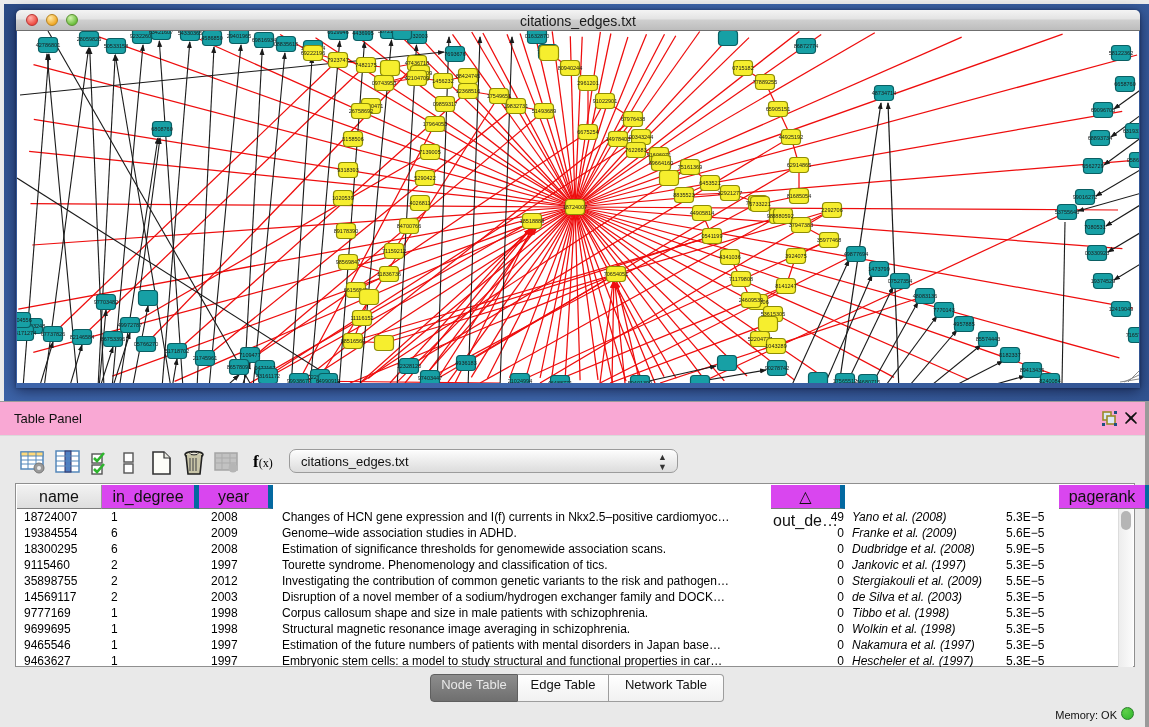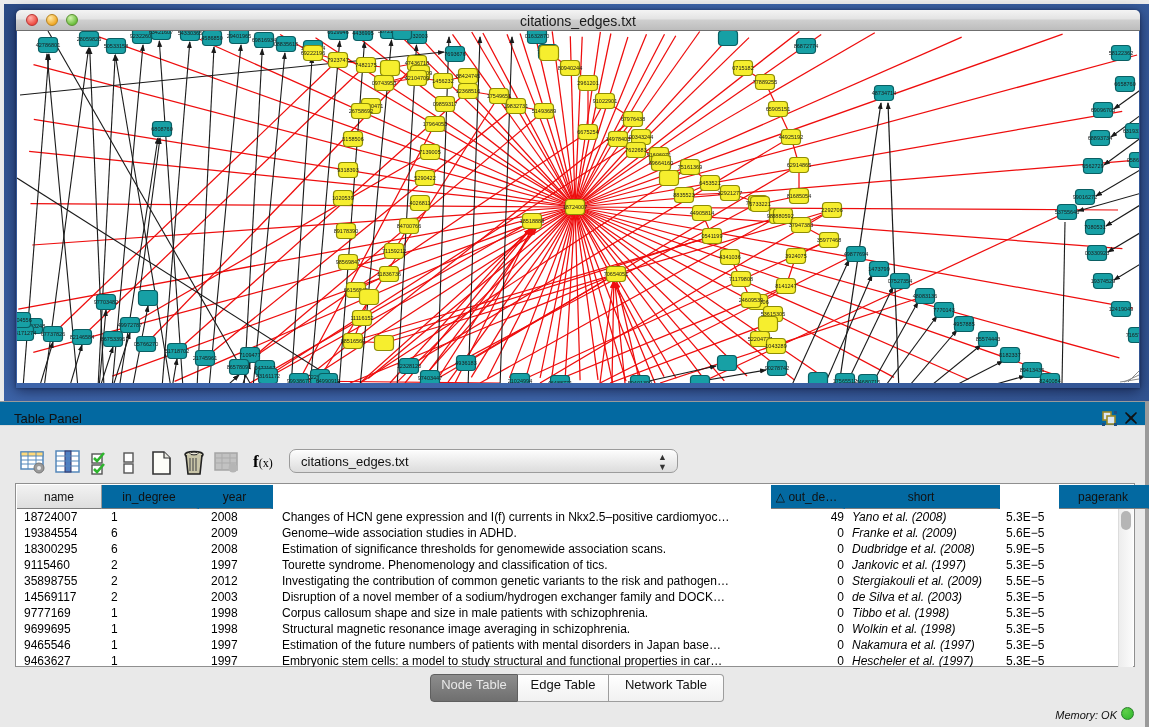--- a/index.html
+++ b/index.html
@@ -12,38 +12,38 @@
   border-radius:5px 5px 0 0;
   background:linear-gradient(180deg,#f4f4f4 0%,#e3e3e3 45%,#cfcfcf 50%,#bdbdbd 100%);
   border-bottom:1px solid #6f6f6f; }
 #titlebar .t { position:absolute; left:0; right:0; top:2.5px; text-align:center;
   font-size:14px; color:#1a1a1a; }
 .tl { position:absolute; top:4px; width:12px; height:12px; border-radius:50%; }
 #canvas { position:absolute; left:1px; top:21px; width:1122px; height:352px; background:#fff;
   overflow:hidden; }
 #tablepanel { position:absolute; left:0; top:401px; width:1149px; height:326px; background:#e9e9e9;
   border-top:1px solid #9a9a9a; }
-#tp-head { position:absolute; left:0; top:0; width:100%; height:24px; background:#0369a1;
+#tp-head { position:absolute; left:0; top:0; width:100%; height:34px; background:#f9a8d4;
   border-bottom:1px solid #dadada;}
 #tp-head .cap { position:absolute; left:14px; top:9px; font-size:13px; color:#111; }
 #rightedge { position:absolute; right:0; top:0; width:4px; height:326px; background:#9a9a9a; }
 #toolbar { position:absolute; left:14px; top:48px; height:34px; }
 .tbi { position:absolute; top:0; }
 #combo { position:absolute; left:289px; top:47px; width:389px; height:24px;
   border:1px solid #9b9b9b; border-radius:7px;
   background:linear-gradient(180deg,#fdfdfd 0%,#eee 45%,#dcdcdc 100%);
   box-shadow:inset 0 1px 0 #fff; }
 #combo .txt { position:absolute; left:11px; top:4px; font-size:13px; color:#111; }
 #combo .arr { position:absolute; right:10px; top:2px; font-size:9px; color:#333; line-height:10px; text-align:center;}
 #grid { position:absolute; left:15px; top:81px; width:1120px; height:585px; }
 #scrollpane { position:absolute; left:0; top:0; width:1120px; height:184px; background:#fff;
   border:1px solid #8f8f8f; }
-#thead { position:absolute; left:1px; top:1px; height:40px; width:1103px; font-size:12px; color:#111; }
+#thead { position:absolute; left:1px; top:1px; height:40px; width:1103px; font-size:16px; color:#111; }
 #thead .h { position:absolute; top:0; height:24px; line-height:24px; text-align:center;
-  background:#0369a1; border-right:3px solid #0369a1; border-bottom:1px solid #7d7d7d; }
+  background:#d946ef; border-right:5px solid #0369a1; border-bottom:1px solid #7d7d7d; }
 #thead .h.gray { background:linear-gradient(180deg,#f2f2f2,#dedede); border-right:1px solid #9a9a9a; }
 #tbody { position:absolute; left:1px; top:25px; width:1103px; height:158px; overflow:hidden;
   font-size:12px; color:#000; }
 .tr { position:relative; height:16px; white-space:nowrap; }
 .c { position:absolute; top:0; height:16px; line-height:16px; overflow:hidden; }
 .c0 { left:7px;   width:92px;  }
 .c1 { left:94px; width:90px;  }
 .c2 { left:194px; width:70px;  }
 .c3 { left:265px; width:488px; }
 .c4 { left:759px; width:68px;text-align:right;  }
@@ -51,21 +51,21 @@
 .c6 { left:989px; width:90px; }
 #vscroll { position:absolute; right:1px; top:25px; width:15px; height:158px;
   background:linear-gradient(90deg,#ededed,#fbfbfb); border-left:1px solid #dcdcdc; }
 #vthumb { position:absolute; left:2px; top:2px; width:10px; height:19px; background:#b5b5b5;
   border-radius:5px; }
 #tabs { position:absolute; left:415px; top:191px; height:20px; font-size:13px; }
 .seg { position:absolute; top:0; height:28px; line-height:19px; text-align:center;
   background:linear-gradient(180deg,#fff,#f1f1f1); border:1px solid #9d9d9d; color:#111; }
 .seg.sel { background:linear-gradient(180deg,#8d8d8d,#6f6f6f); color:#e8e8e8;
   border-color:#5f5f5f; }
-#memory { position:absolute; right:18px; top:226px; font-size:11px; color:#111;font-style:italic; }
+#memory { position:absolute; right:18px; top:226px; font-size:11px; color:#111; }
 #memdot { position:absolute; right:1px; top:224px; width:13px; height:13px; border-radius:50%;
   background:radial-gradient(circle at 35% 30%,#5fd04a,#2eb52c); border:1px solid #2a7d2a; }
 </style></head>
 <body>
 <div id="desktop">
  <div id="blue"></div>
  <div id="win">
   <div id="titlebar">
     <div class="t">citations_edges.txt</div>
     <div class="tl" style="left:10px;background:radial-gradient(circle at 35% 30%,#ffb2ac,#ee4d42 70%);border:1px solid #b33;"></div>
@@ -682,21 +682,20 @@
       <div class="txt">citations_edges.txt</div>
       <div class="arr">▲<br>▼</div>
     </div>
  <div id="grid">
   <div id="scrollpane">
     <div id="thead">
       <div class="h gray" style="left:0;width:85px;">name</div>
       <div class="h" style="left:85px;width:97px;">in_degree</div>
       <div class="h" style="left:182px;width:74px;">year</div>
       <div class="h" style="left:754px;width:74px;">△ out_de…</div>
-      <div class="h" style="left:828px;width:155px;">short</div>
       <div class="h" style="left:1042px;width:91px;">pagerank</div>
     </div>
     <div id="tbody">
           <div class="tr">
             <div class="c c0">18724007</div>
             <div class="c c1">1</div>
             <div class="c c2">2008</div>
             <div class="c c3">Changes of HCN gene expression and I(f) currents in Nkx2.5–positive cardiomyoc…</div>
             <div class="c c4">49</div>
             <div class="c c5">Yano et al. (2008)</div>

